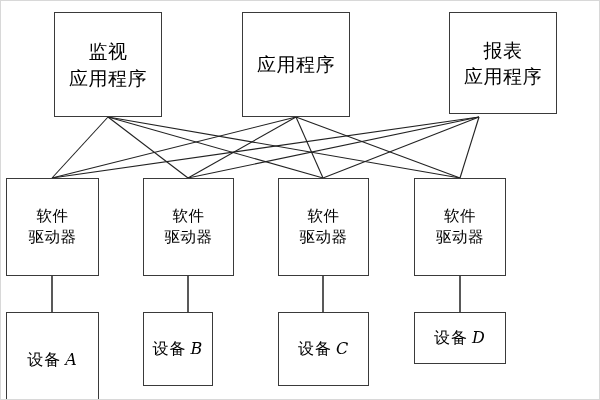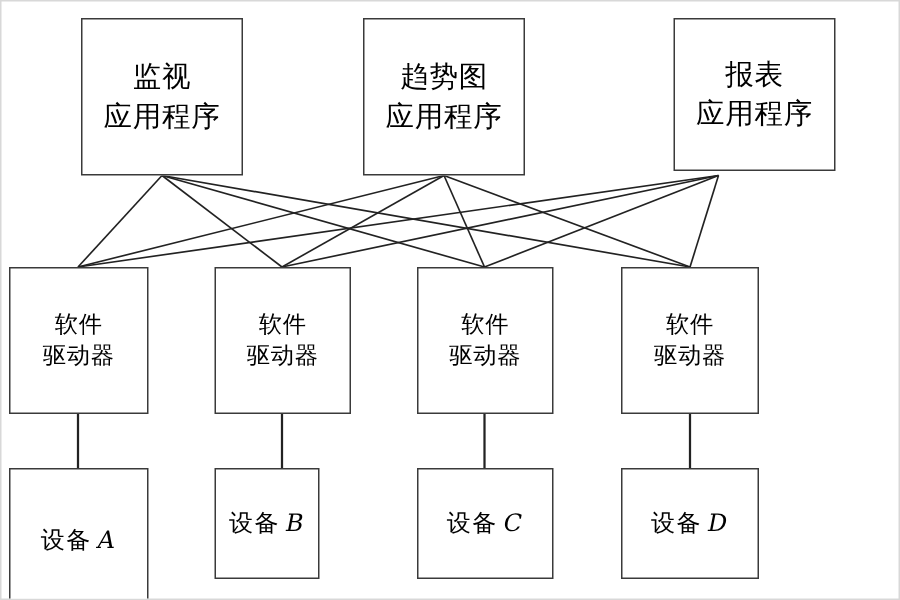--- a/index.html
+++ b/index.html
@@ -81,21 +81,20 @@
       <line x1="187" y1="275" x2="187" y2="311" stroke="#222222" stroke-width="1.5"></line>
       <line x1="322" y1="275" x2="322" y2="311" stroke="#222222" stroke-width="1.5"></line>
       <line x1="459" y1="275" x2="459" y2="311" stroke="#222222" stroke-width="1.5"></line>
     </svg>
   <div id="node-layer">
       <div class="node app-node" style="left: 53px; top: 11px; width: 108px; height: 105px; border-color: rgb(58, 58, 58); background: rgb(255, 255, 255);">
         <span class="node-line">监视</span>
         <span class="node-line">应用程序</span>
       </div>
       <div class="node app-node" style="left: 241px; top: 11px; width: 108px; height: 105px; border-color: rgb(58, 58, 58); background: rgb(255, 255, 255);">
-        <span class="node-line">趋势图</span>
         <span class="node-line">应用程序</span>
       </div>
       <div class="node app-node" style="left: 448px; top: 11px; width: 108px; height: 102px; border-color: rgb(58, 58, 58); background: rgb(255, 255, 255);">
         <span class="node-line">报表</span>
         <span class="node-line">应用程序</span>
       </div>
       <div class="node driver-node" style="left: 5px; top: 177px; width: 93px; height: 98px; border-color: rgb(58, 58, 58); background: rgb(255, 255, 255);">
         <span class="node-line">软件</span>
         <span class="node-line">驱动器</span>
       </div>
@@ -113,17 +112,17 @@
       </div>
       <div class="node device-node" style="left: 5px; top: 311px; width: 93px; height: 96px; border-color: rgb(58, 58, 58); background: rgb(255, 255, 255);">
         <span class="node-line"><span>设备</span><span class="dev-letter">A</span></span>
       </div>
       <div class="node device-node" style="left: 142px; top: 311px; width: 70px; height: 74px; border-color: rgb(58, 58, 58); background: rgb(255, 255, 255);">
         <span class="node-line"><span>设备</span><span class="dev-letter">B</span></span>
       </div>
       <div class="node device-node" style="left: 277px; top: 311px; width: 91px; height: 74px; border-color: rgb(58, 58, 58); background: rgb(255, 255, 255);">
         <span class="node-line"><span>设备</span><span class="dev-letter">C</span></span>
       </div>
-      <div class="node device-node" style="left: 413px; top: 311px; width: 92px; height: 74px; border-color: rgb(58, 58, 58); background: rgb(255, 255, 255);">
+      <div class="node device-node" style="left: 413px; top: 311px; width: 92px; height: 52px; border-color: rgb(58, 58, 58); background: rgb(255, 255, 255);">
         <span class="node-line"><span>设备</span><span class="dev-letter">D</span></span>
       </div>
     </div>
 </div>
 
 </body></html>

